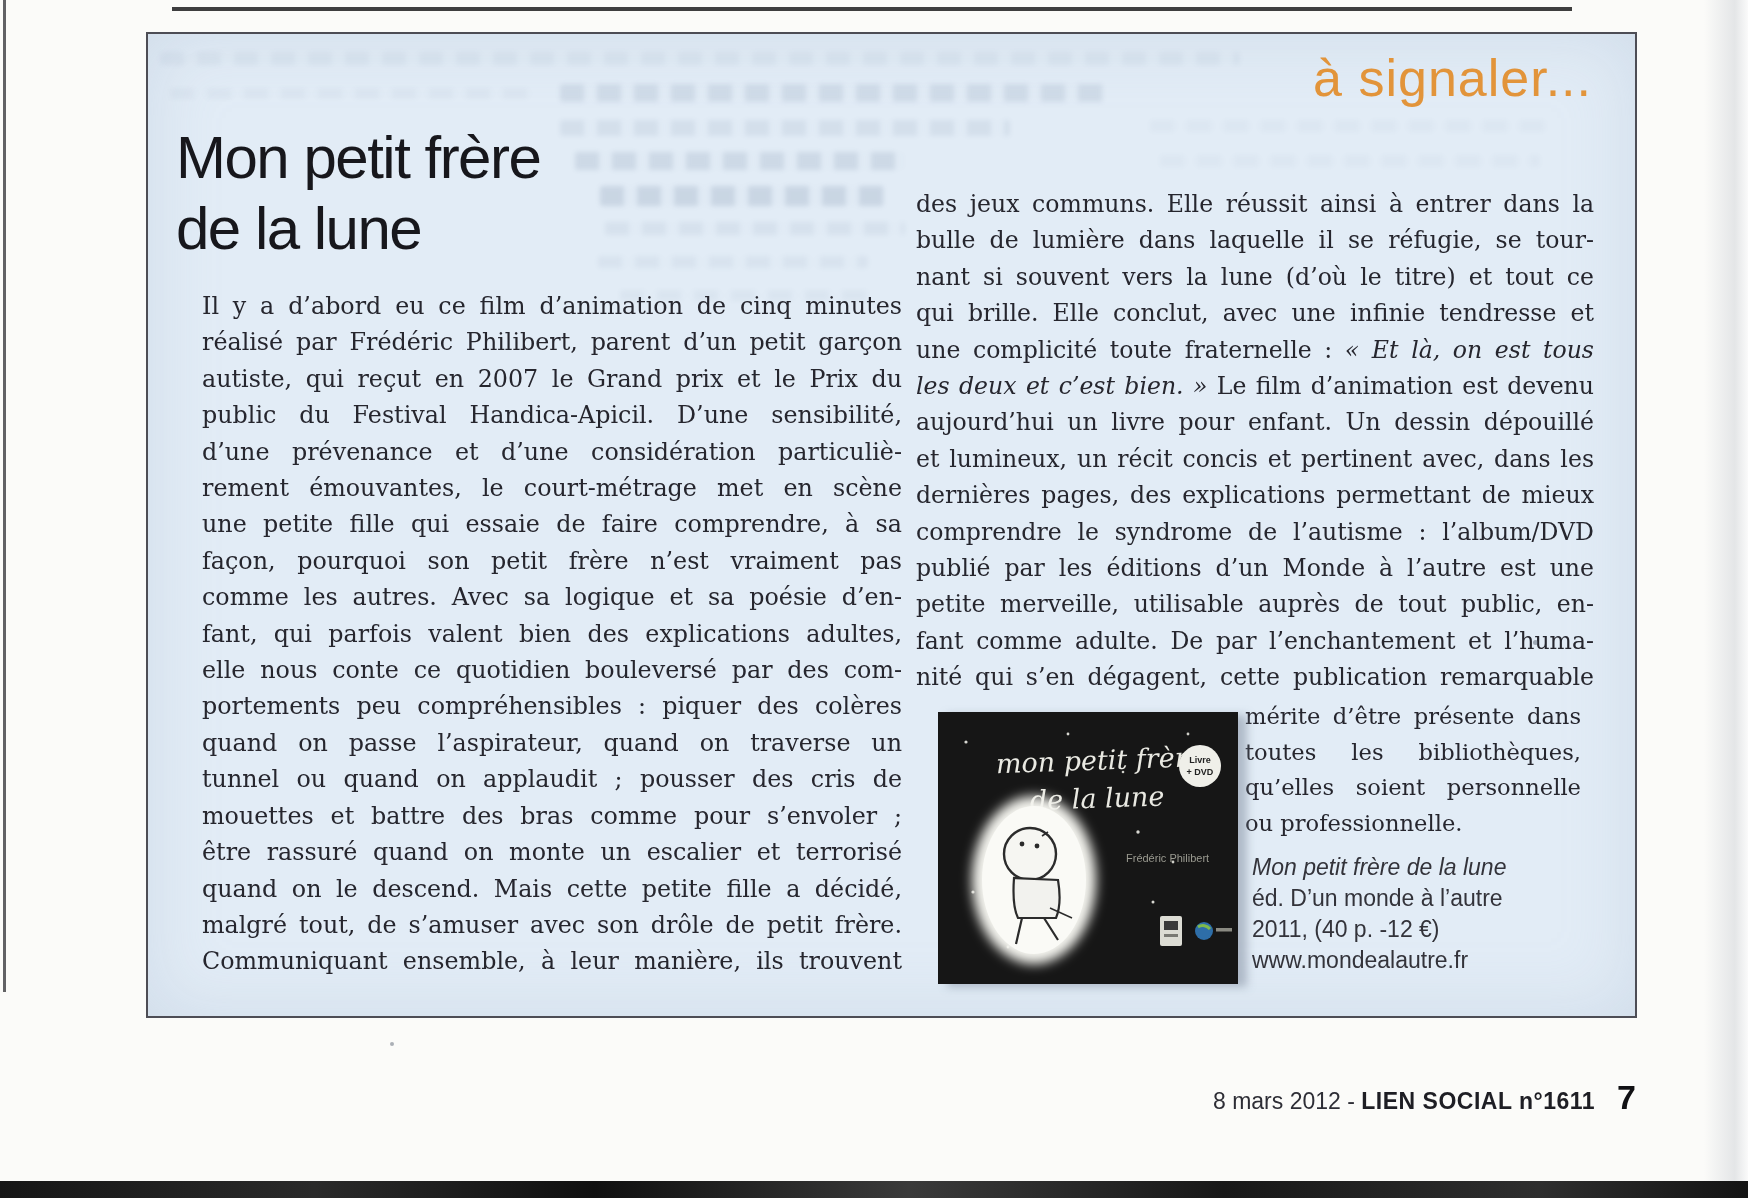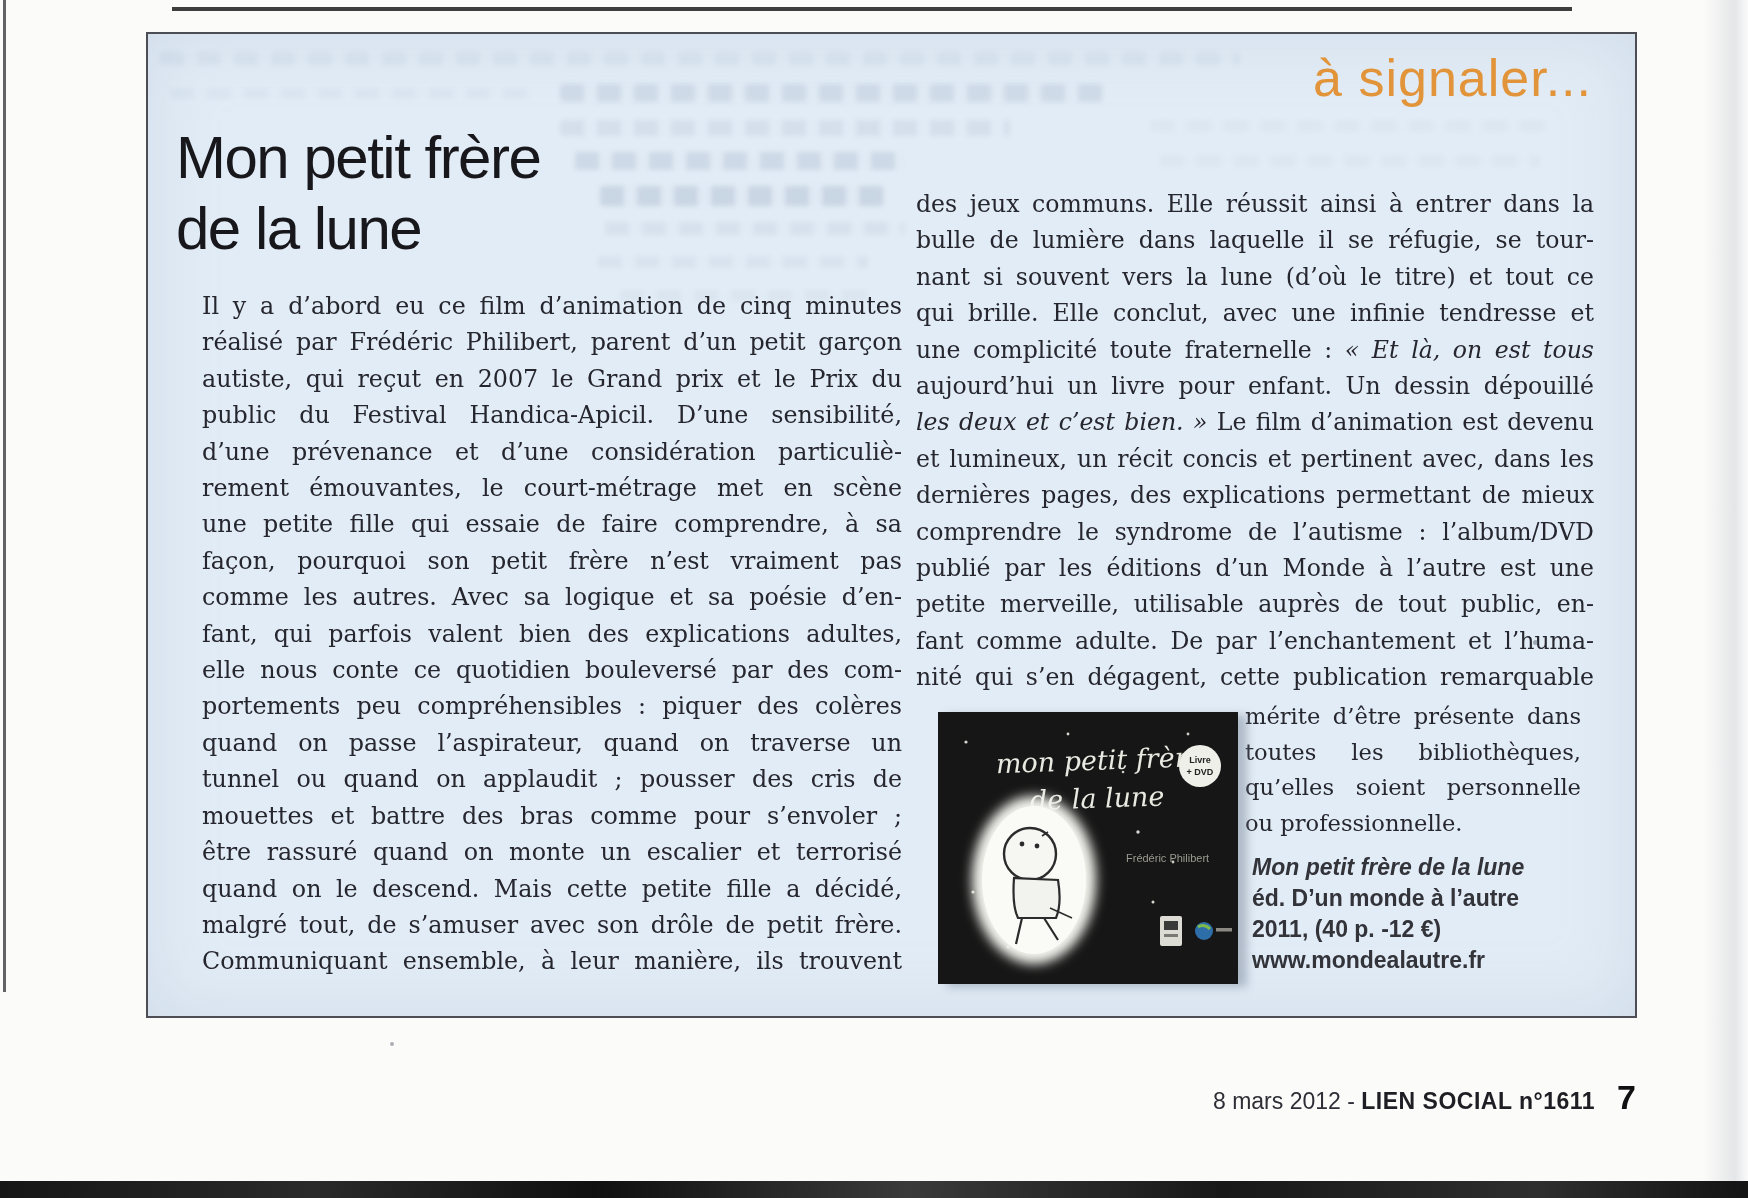--- a/index.html
+++ b/index.html
@@ -39,21 +39,21 @@
   .col{position:absolute;font-family:"DejaVu Serif",serif;color:#26262e;}
   .col-left{left:178px;top:288px;width:700px;font-size:23.8px;line-height:36.4px;margin-left:24px;}
   .col-right{left:916px;top:186px;width:678px;font-size:23.6px;line-height:36.4px;}
   .wrap-col{left:1245px;top:699px;width:336px;font-size:22.6px;line-height:35.6px;}
   .tline{text-align:justify;text-align-last:justify;white-space:nowrap;}
   .tline.no-just{text-align-last:left;}
   .tline em{font-style:italic;}
   
   .reference{
     position:absolute;left:1252px;top:852px;
-    font-size:23px;line-height:31px;color:#33333a;font-weight:700;
+    font-size:23px;line-height:31px;color:#33333a;font-weight:400;
   }
   .reference .ref-title{font-style:italic;}
   
   .book-cover{
     position:absolute;left:938px;top:712px;width:300px;height:272px;
     background:#161616;border-radius:2px;
     box-shadow:9px 3px 8px rgba(125,138,155,.5);
   }
   .book-cover svg{display:block;}
   
@@ -115,22 +115,22 @@
       <div class="tline"><span>quand on le descend. Mais cette petite fille a décidé,</span></div>
       <div class="tline"><span>malgré tout, de s’amuser avec son drôle de petit frère.</span></div>
       <div class="tline"><span>Communiquant ensemble, à leur manière, ils trouvent</span></div>
     </div>
   <div class="col col-right">
       <div class="tline"><span>des jeux communs. Elle réussit ainsi à entrer dans la</span></div>
       <div class="tline"><span>bulle de lumière dans laquelle il se réfugie, se tour-</span></div>
       <div class="tline"><span>nant si souvent vers la lune (d’où le titre) et tout ce</span></div>
       <div class="tline"><span>qui brille. Elle conclut, avec une infinie tendresse et</span></div>
       <div class="tline"><span>une complicité toute fraternelle : </span><em>« Et là, on est tous</em></div>
+      <div class="tline"><em>les deux et c’est bien. »</em><span> Le film d’animation est devenu</span></div>
       <div class="tline"><span>aujourd’hui un livre pour enfant. Un dessin dépouillé</span></div>
-      <div class="tline"><em>les deux et c’est bien. »</em><span> Le film d’animation est devenu</span></div>
       <div class="tline"><span>et lumineux, un récit concis et pertinent avec, dans les</span></div>
       <div class="tline"><span>dernières pages, des explications permettant de mieux</span></div>
       <div class="tline"><span>comprendre le syndrome de l’autisme : l’album/DVD</span></div>
       <div class="tline"><span>publié par les éditions d’un Monde à l’autre est une</span></div>
       <div class="tline"><span>petite merveille, utilisable auprès de tout public, en-</span></div>
       <div class="tline"><span>fant comme adulte. De par l’enchantement et l’huma-</span></div>
       <div class="tline"><span>nité qui s’en dégagent, cette publication remarquable</span></div>
     </div>
   <div class="col wrap-col">
       <div class="tline"><span>mérite d’être présente dans</span></div>

